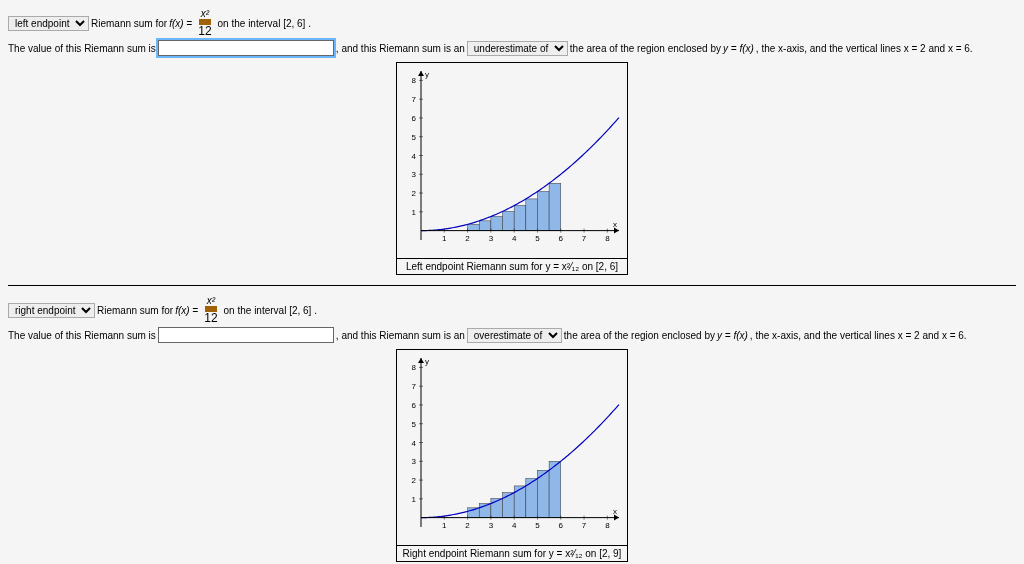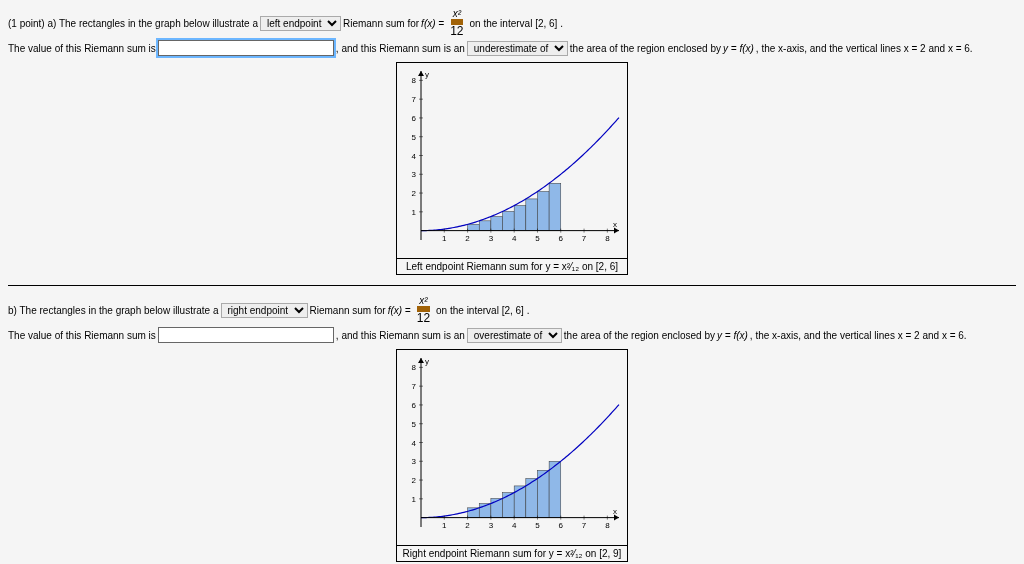--- a/index.html
+++ b/index.html
@@ -69,21 +69,20 @@
   .bar { fill: #8fb8e8; stroke: #333; stroke-width: 0.5; }
   .curve { fill: none; stroke: #0000c0; stroke-width: 1.2; }
   .axis { stroke: #000; stroke-width: 1; }
   .tick { stroke: #000; stroke-width: 0.5; }
   .lbl { font-size: 8px; fill: #000; font-family: Arial, sans-serif; }
 </style>
 </head>
 <body>
 
 <div class="line">
-  <span>(1 point) a) The rectangles in the graph below illustrate a</span>
   <select><option>left endpoint</option></select>
   <span>Riemann sum for</span>
   <span class="fx">f(x) =</span>
   <span class="frac">
     <span class="num">x²</span>
     <span class="den">12</span>
   </span>
   <span>on the interval [2, 6] .</span>
 </div>
 
@@ -148,21 +147,20 @@
         <line x1="22" y1="17.388888888888886" x2="26" y2="17.388888888888886" class="tick"></line>
         <text x="19" y="20.388888888888886" class="lbl" text-anchor="end">8</text>
       </svg>
     <div class="caption">Left endpoint Riemann sum for y = x²⁄₁₂ on [2, 6]</div>
   </div>
 </div>
 
 <hr class="sep">
 
 <div class="line">
-  <span>b) The rectangles in the graph below illustrate a</span>
   <select><option>right endpoint</option></select>
   <span>Riemann sum for</span>
   <span class="fx">f(x) =</span>
   <span class="frac">
     <span class="num">x²</span>
     <span class="den">12</span>
   </span>
   <span>on the interval [2, 6] .</span>
 </div>
 

